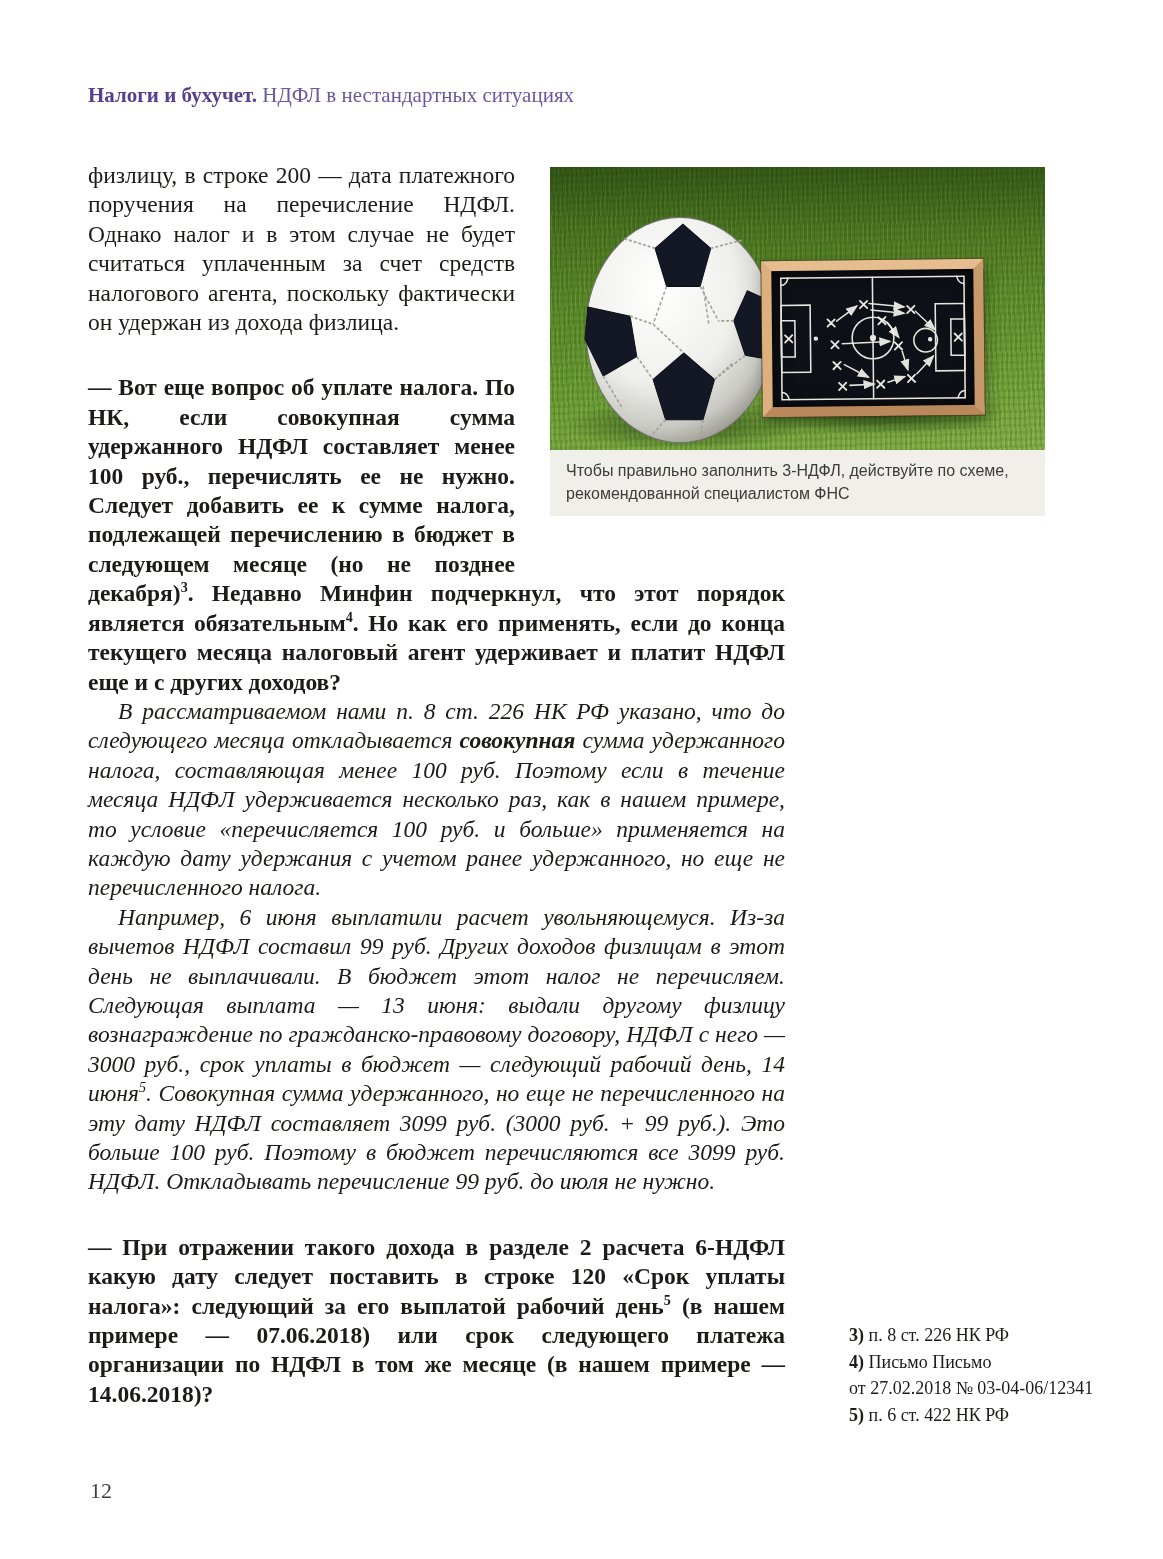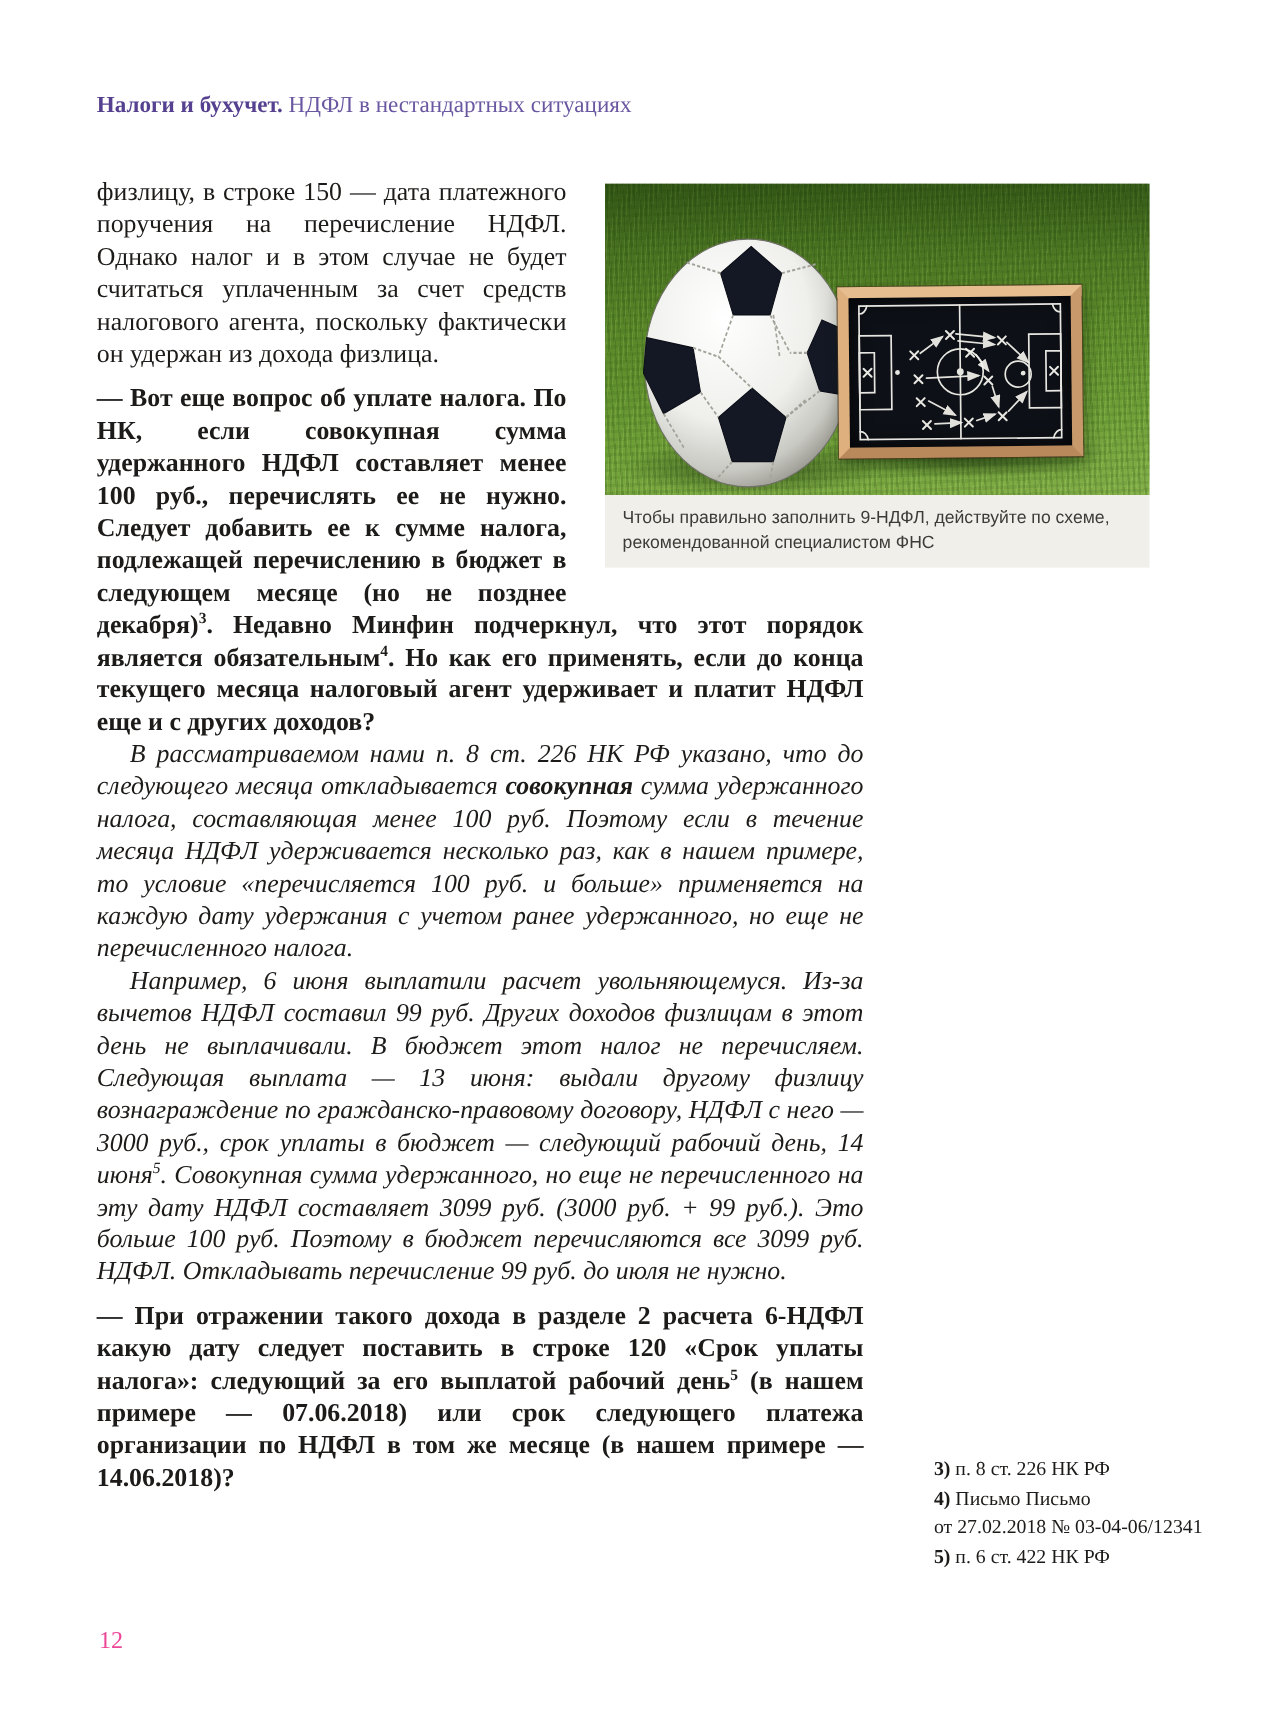--- a/index.html
+++ b/index.html
@@ -18,21 +18,21 @@
   }
   .header .sec{font-weight:700;color:#55418f;}
   .header .topic{font-weight:400;color:#6a57a1;}
   
   .content{
     position:absolute;left:88px;top:161px;width:697px;
     font-size:23.5px;line-height:29.4px;
     text-align:justify;
   }
   .content p{margin:0;}
-  .content p.spaced{margin-top:11px;}
+  .content p.spaced{margin-top:36px;}
   .content p.q{font-weight:700;}
   .content p.ind{text-indent:30px;font-style:italic;}
   .sup{font-size:0.6em;vertical-align:super;line-height:0;}
   .b{font-weight:700;}
   
   .figure{
     float:right;width:495px;
     margin:6px -260px 38px 35px;
   }
   .photo{
@@ -68,21 +68,21 @@
   
   .footnotes{
     position:absolute;left:849px;top:1322px;width:260px;
     font-size:18px;line-height:26px;color:#1d1b19;text-align:left;
   }
   .footnote{margin:0 0 1px 0;}
   .footnote .num{font-weight:700;}
   
   .page-number{
     position:absolute;left:90px;top:1478px;
-    font-size:22px;color:#ec4899;
+    font-size:22px;color:#404040;
   }
 </style>
 </head>
 <body>
 
 <div class="page">
 
   <div class="header">
     <span class="sec">Налоги и бухучет.</span><span class="topic"> НДФЛ в нестандартных ситуациях</span>
   </div>
@@ -162,25 +162,25 @@
               <path d="M157,46 L178,66" marker-end="url(#ah)"></path>
               <path d="M78,104 L104,118" marker-end="url(#ah)"></path>
               <path d="M84,127 L110,126" marker-end="url(#ah)"></path>
               <path d="M142,90 L148,110" marker-end="url(#ah)"></path>
               <path d="M126,124 L144,118" marker-end="url(#ah)"></path>
               <path d="M158,115 L176,96" marker-end="url(#ah)"></path>
             </g>
           </svg>
         </div>
       </div>
-      <div class="caption">Чтобы правильно заполнить 9-НДФЛ, действуйте по схеме, рекомендованной специалистом ФНС</div>
+      <div class="caption">Чтобы правильно заполнить 3-НДФЛ, действуйте по схеме, рекомендованной специалистом ФНС</div>
     </div>
 
     <div id="article-body">
-        <p class="a"><span>физлицу, в строке 150 — дата платежного поручения на перечисление НДФЛ. Однако налог и в этом случае не будет считаться уплаченным за счет средств налогового агента, поскольку фактически он удержан из дохода физлица.</span></p>
+        <p class="a"><span>физлицу, в строке 200 — дата платежного поручения на перечисление НДФЛ. Однако налог и в этом случае не будет считаться уплаченным за счет средств налогового агента, поскольку фактически он удержан из дохода физлица.</span></p>
         <p class="q spaced"><span>— Вот еще вопрос об уплате налога. По НК, если совокупная сумма удержанного НДФЛ составляет менее 100 руб., перечислять ее не нужно. Следует добавить ее к сумме налога, подлежащей перечислению в бюджет в следующем месяце (но не позднее декабря)</span><span class="sup">3</span><span>. Недавно Минфин подчеркнул, что этот порядок является обязательным</span><span class="sup">4</span><span>. Но как его применять, если до конца текущего месяца налоговый агент удерживает и платит НДФЛ еще и с других доходов?</span></p>
         <p class="a ind"><span>В рассматриваемом нами п. 8 ст. 226 НК РФ указано, что до следующего месяца откладывается </span><span class="b">совокупная</span><span> сумма удержанного налога, составляющая менее 100 руб. Поэтому если в течение месяца НДФЛ удерживается несколько раз, как в нашем примере, то условие «перечисляется 100 руб. и больше» применяется на каждую дату удержания с учетом ранее удержанного, но еще не перечисленного налога.</span></p>
         <p class="a ind"><span>Например, 6 июня выплатили расчет увольняющемуся. Из-за вычетов НДФЛ составил 99 руб. Других доходов физлицам в этот день не выплачивали. В бюджет этот налог не перечисляем. Следующая выплата — 13 июня: выдали другому физлицу вознаграждение по гражданско-правовому договору, НДФЛ с него — 3000 руб., срок уплаты в бюджет — следующий рабочий день, 14 июня</span><span class="sup">5</span><span>. Совокупная сумма удержанного, но еще не перечисленного на эту дату НДФЛ составляет 3099 руб. (3000 руб. + 99 руб.). Это больше 100 руб. Поэтому в бюджет перечисляются все 3099 руб. НДФЛ. Откладывать перечисление 99 руб. до июля не нужно.</span></p>
         <p class="q spaced"><span>— При отражении такого дохода в разделе 2 расчета 6-НДФЛ какую дату следует поставить в строке 120 «Срок уплаты налога»: следующий за его выплатой рабочий день</span><span class="sup">5</span><span> (в нашем примере — 07.06.2018) или срок следующего платежа организации по НДФЛ в том же месяце (в нашем примере — 14.06.2018)?</span></p>
       </div>
   </div>
 
   <div class="footnotes" id="footnotes">
       <div class="footnote"><span class="num">3) </span><span>п. 8 ст. 226 НК РФ</span></div>
       <div class="footnote"><span class="num">4) </span><span>Письмо Письмо</span><br><span>от 27.02.2018 № 03-04-06/12341</span></div>

